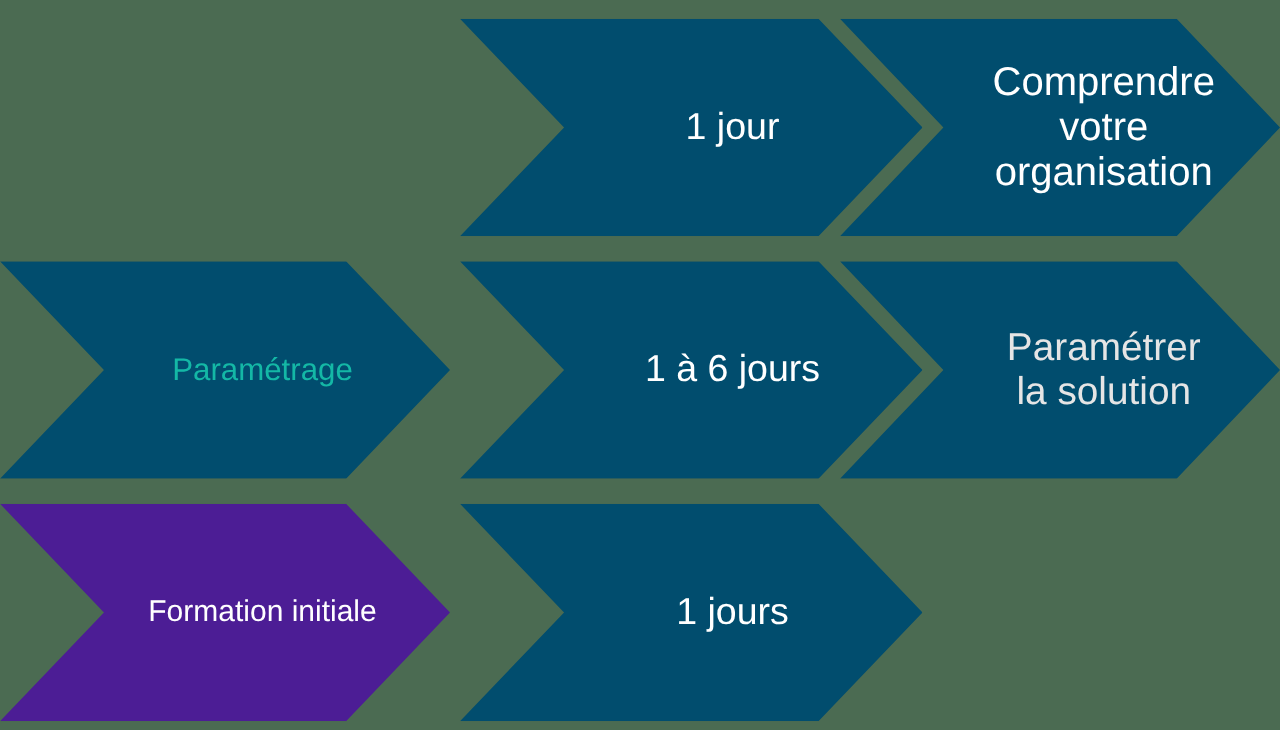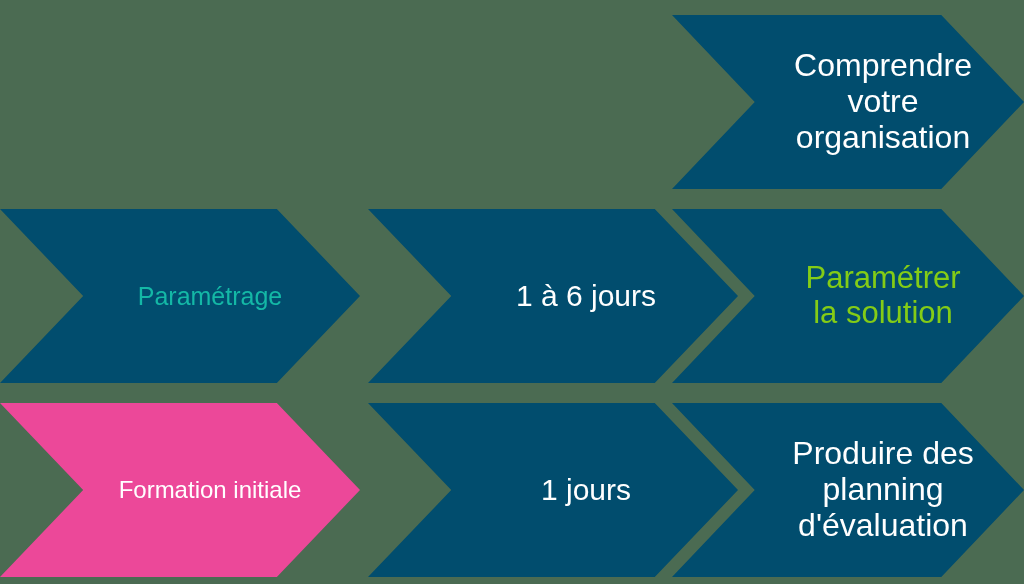--- a/index.html
+++ b/index.html
@@ -87,47 +87,45 @@
   .row-audit .col3 .chevron-label { font-size: 32px; }
   .row-parametrage .col3 .chevron-label { font-size: 31px; }
   .row-formation .col3 .chevron-label { font-size: 32px; }
 </style>
 </head>
 <body style="background: rgb(75, 107, 82);">
 
 <div id="diagram">
 
   <div class="chevron-row row-audit" style="top:15px;">
+    <div class="chevron col2" style="background: rgb(1, 77, 110); color: rgb(255, 255, 255);">
+      <span class="chevron-label">1 jour</span>
+    </div>
     <div class="chevron col3" style="background: rgb(1, 77, 110); color: rgb(255, 255, 255);">
       <span class="chevron-label">Comprendre
 votre
 organisation</span>
     </div>
   </div>
 
   <div class="chevron-row row-parametrage" style="top:209px;">
     <div class="chevron col1" style="background: rgb(1, 77, 110); color: #14b8a6;">
       <span class="chevron-label">Paramétrage</span>
     </div>
     <div class="chevron col2" style="background: rgb(1, 77, 110); color: rgb(255, 255, 255);">
       <span class="chevron-label">1 à 6 jours</span>
     </div>
-    <div class="chevron col3" style="background: rgb(1, 77, 110); color: #84cc16;">
+    <div class="chevron col3" style="background: rgb(1, 77, 110); color: #e5e5e5;">
       <span class="chevron-label">Paramétrer
 la solution</span>
     </div>
   </div>
 
   <div class="chevron-row row-formation" style="top:403px;">
-    <div class="chevron col1" style="background: #ec4899; color: rgb(255, 255, 255);">
+    <div class="chevron col1" style="background: #4c1d95; color: rgb(255, 255, 255);">
       <span class="chevron-label">Formation initiale</span>
     </div>
     <div class="chevron col2" style="background: rgb(1, 77, 110); color: rgb(255, 255, 255);">
       <span class="chevron-label">1 jours</span>
-    </div>
-    <div class="chevron col3" style="background: rgb(1, 77, 110); color: rgb(255, 255, 255);">
-      <span class="chevron-label">Produire des
-planning
-d'évaluation</span>
     </div>
   </div>
 
 </div>
 
 </body></html>

